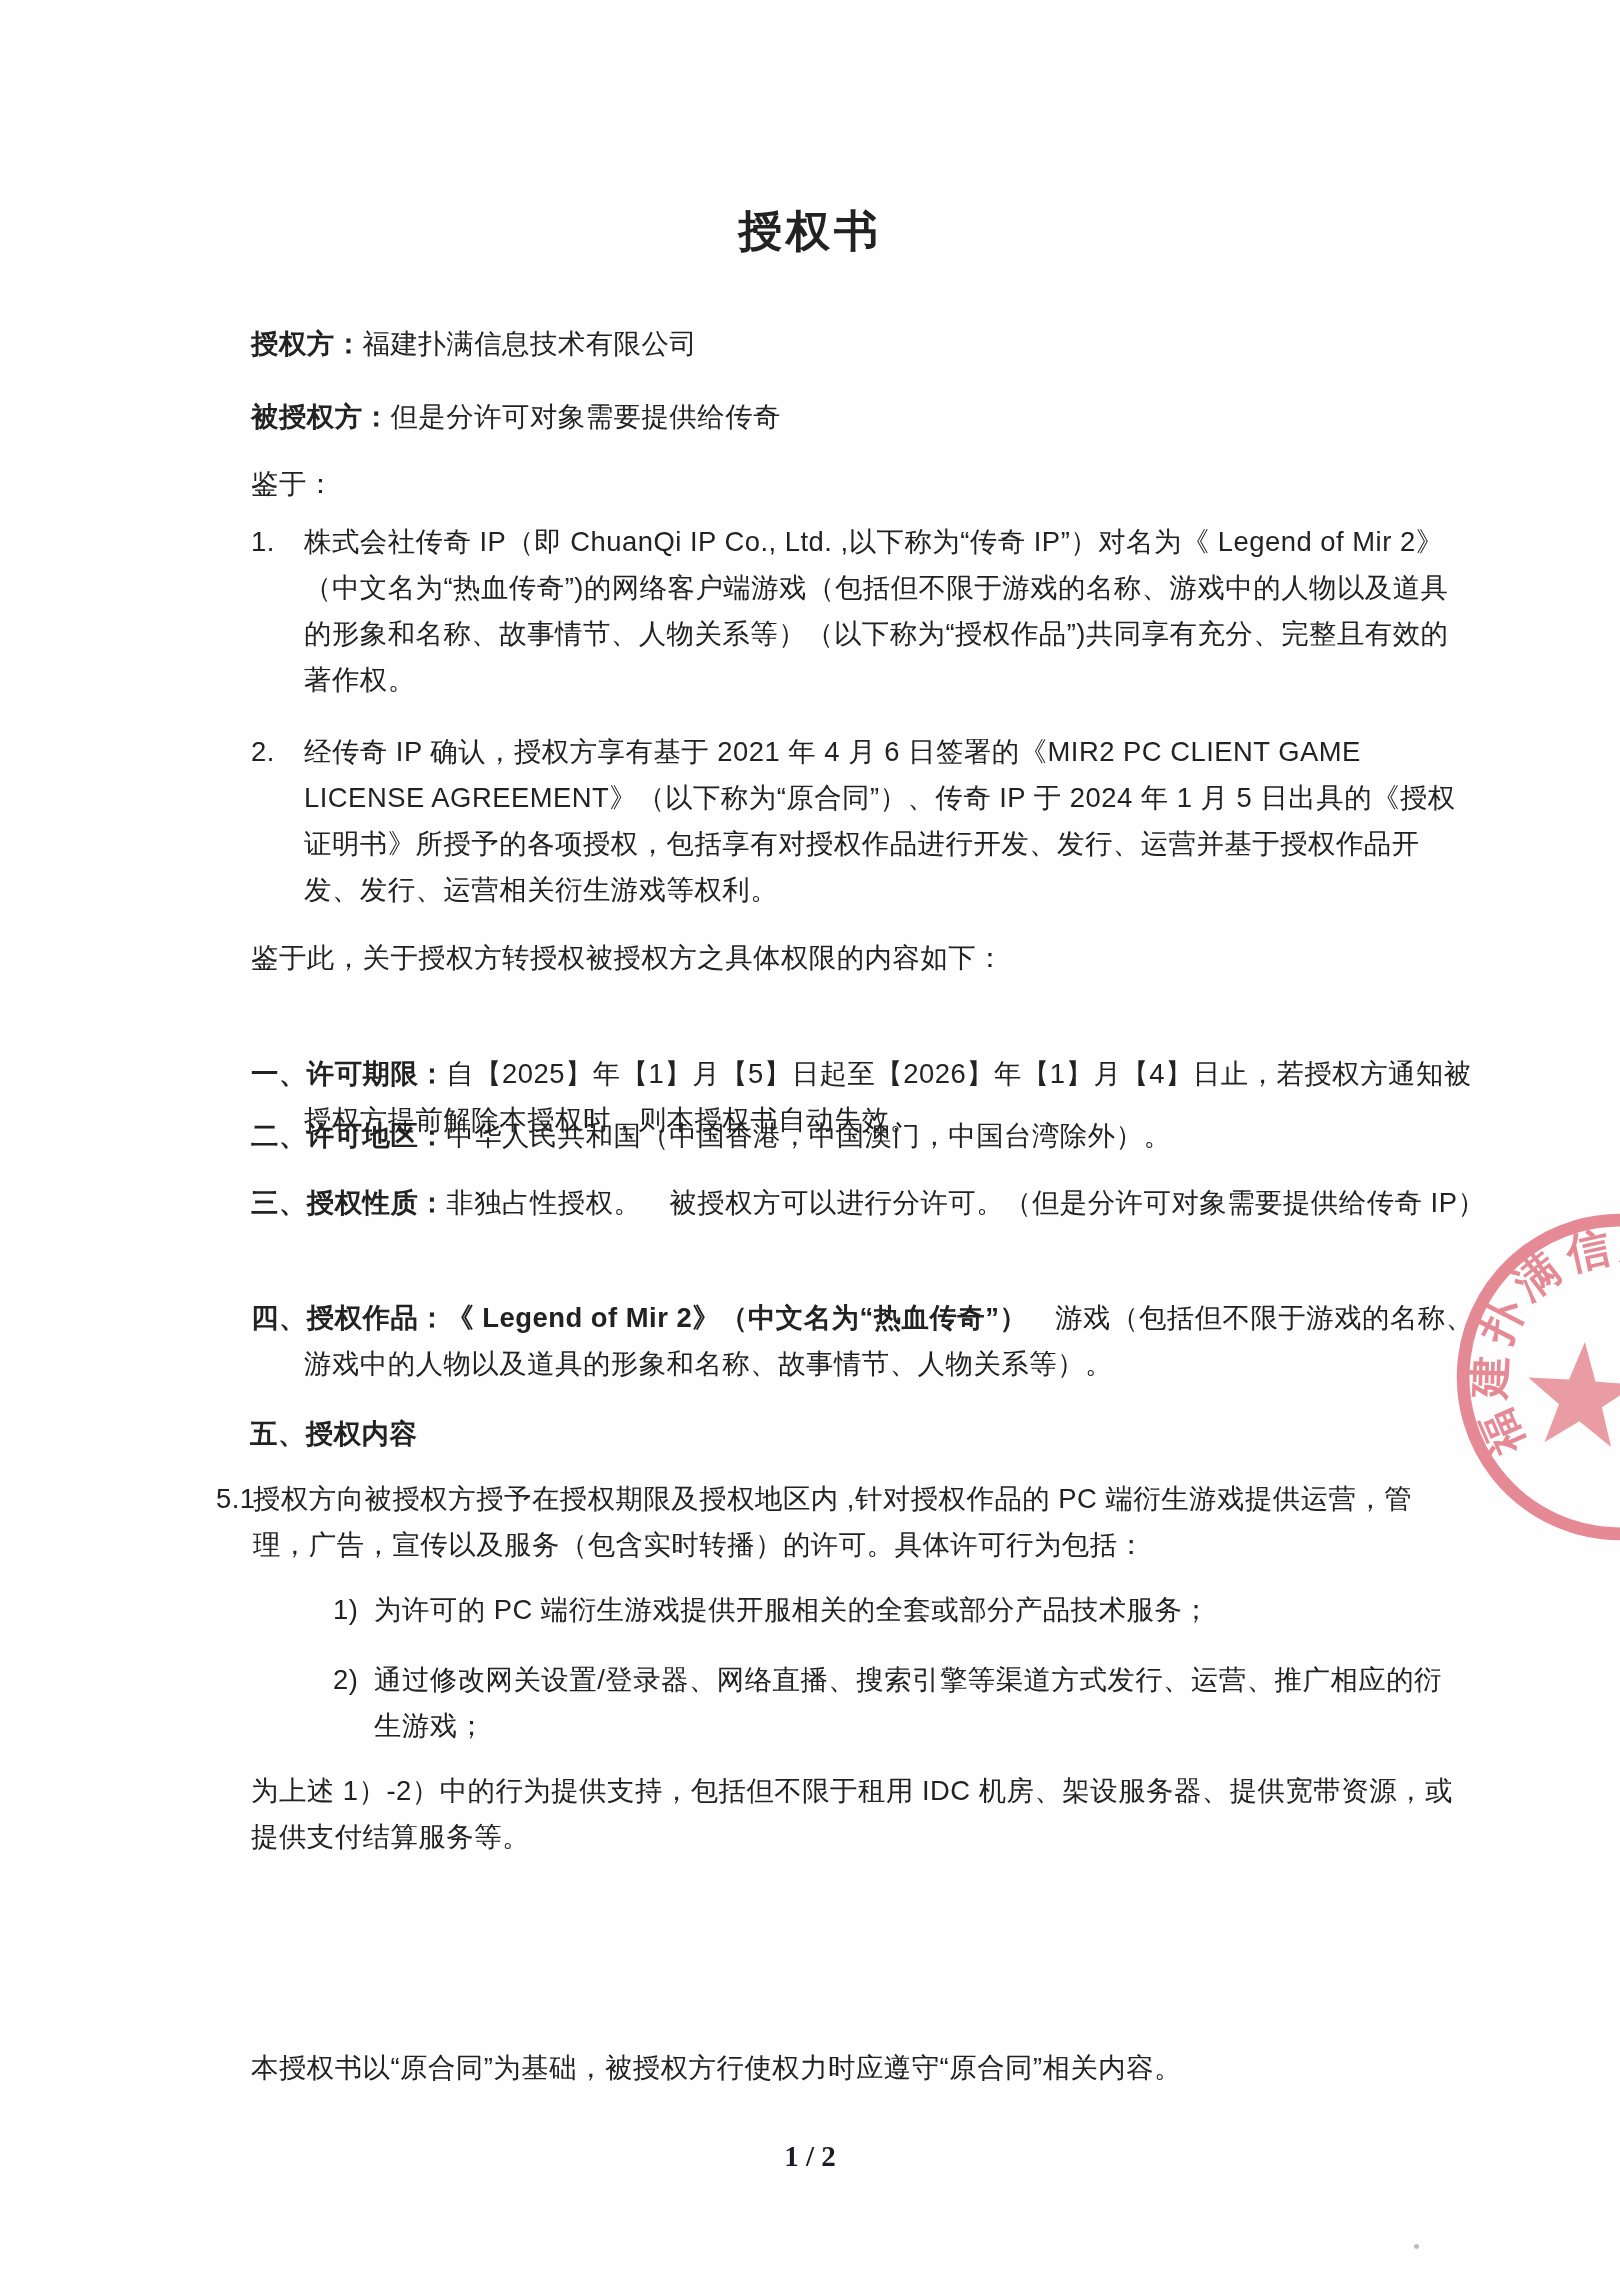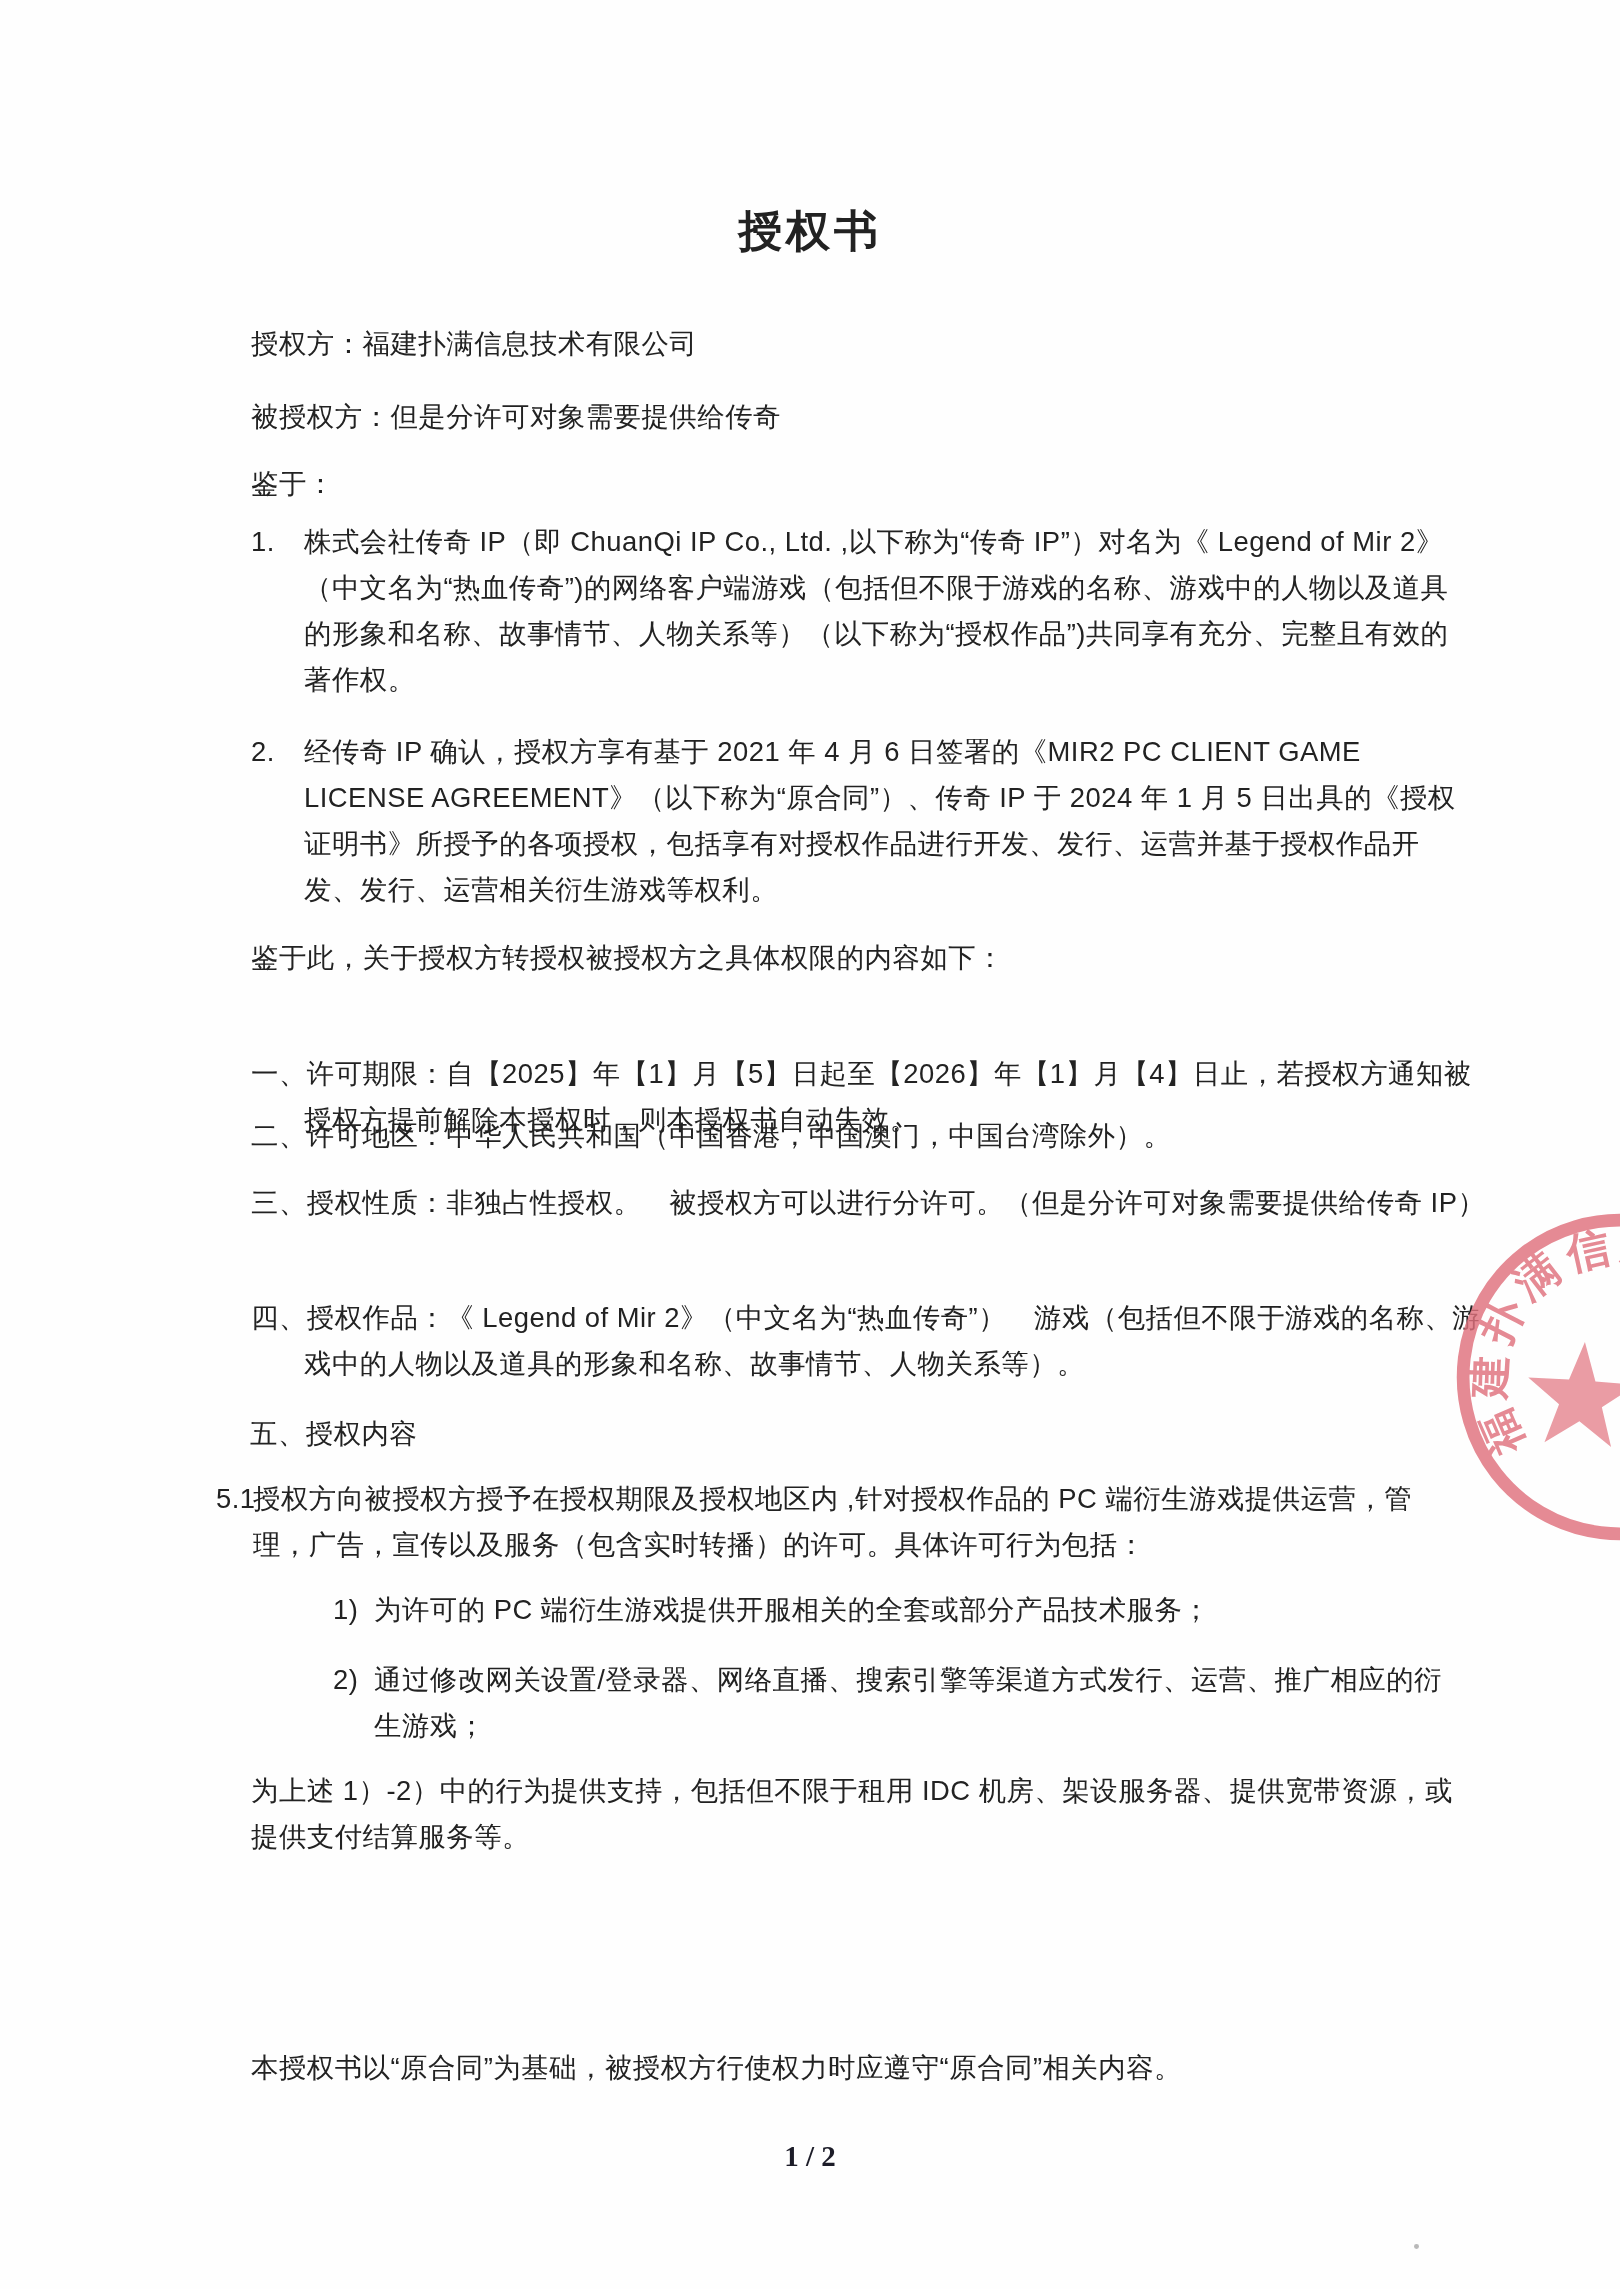--- a/index.html
+++ b/index.html
@@ -16,21 +16,21 @@
     text-align:center;
     font-size:44px;font-weight:bold;letter-spacing:3.9px;line-height:59px;
   }
   .para{
     position:absolute;
     font-size:27.4px;line-height:46px;
     letter-spacing:0.5px;
   }
   .pnum{position:absolute;top:0;}
   .hang{padding-left:53px;text-indent:-53px;}
-  b{font-weight:normal;}
+  b{font-weight:bold;}
   .footer{
     position:absolute;top:2109px;left:0;width:100%;
     text-align:center;
     font-family:"Liberation Serif",serif;
     font-size:29px;font-weight:bold;color:#1c1c28;margin-top:31px;
   }
   .stamp{
     position:absolute;left:1421px;top:1181px;
     width:392px;height:392px;
     pointer-events:none;

